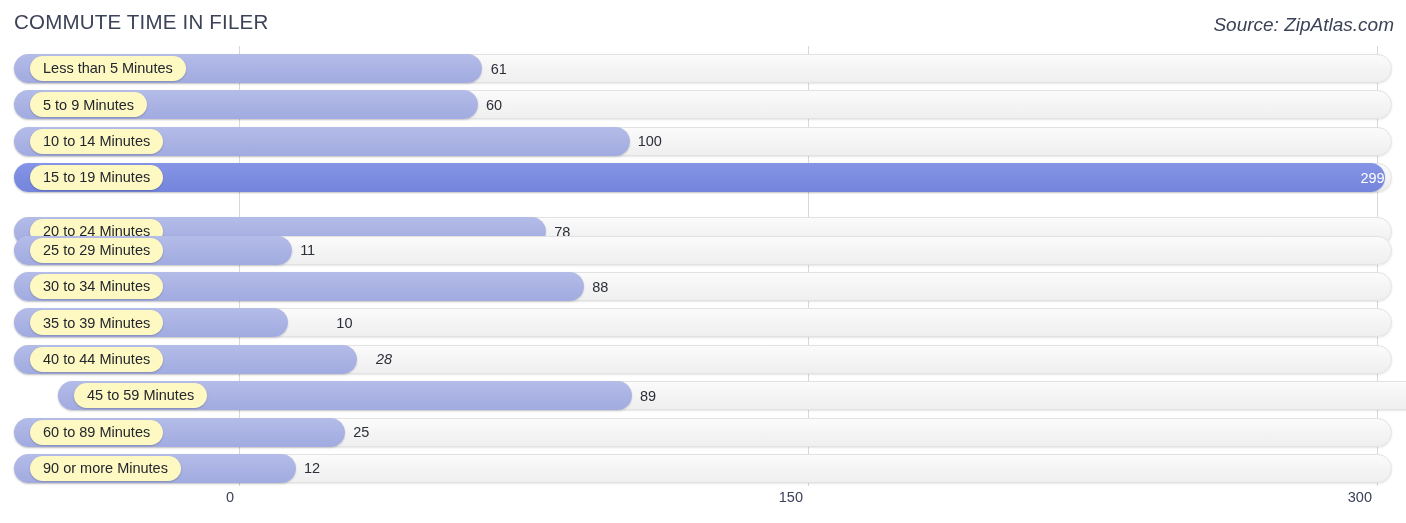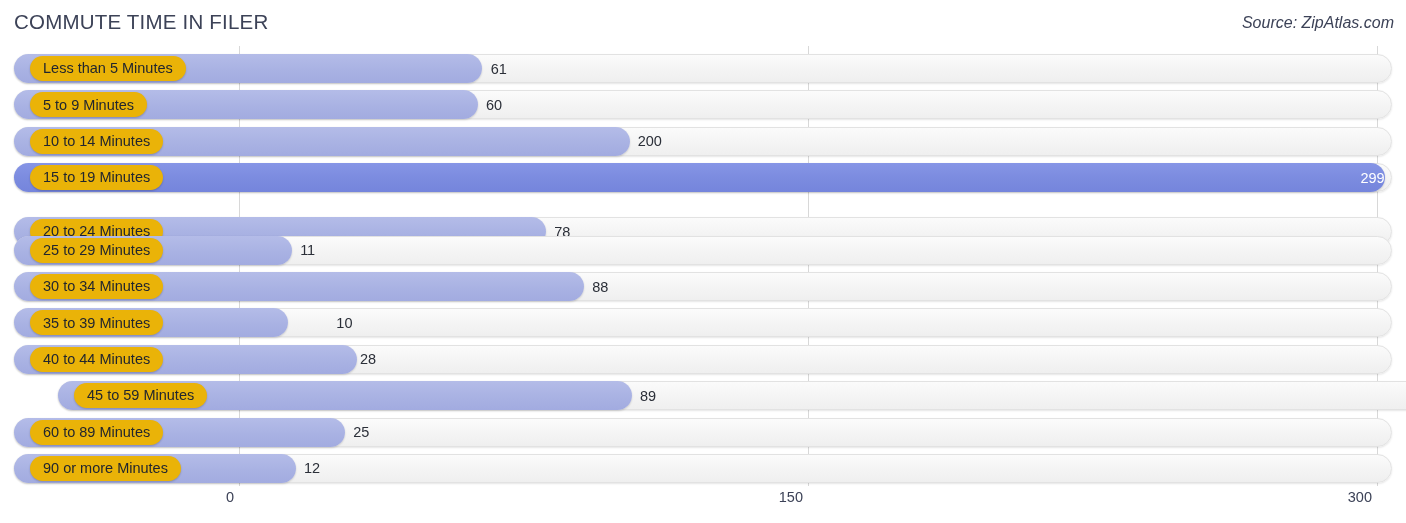--- a/index.html
+++ b/index.html
@@ -14,21 +14,21 @@
 
   
   .header{position:absolute;left:0;top:0;width:1406px;height:46px;}
   .chart-title{
     position:absolute;left:14px;top:10px;
     font-size:20.5px;color:#3c4257;letter-spacing:.2px;
     font-weight:400;white-space:nowrap;
   }
   .source-note{
     position:absolute;right:12px;top:14px;
-    font-size:16px;color:#3c4257;font-style:italic;
+    font-size:19px;color:#3c4257;font-style:italic;
     white-space:nowrap;
   }
 
   
   .plot{position:absolute;left:0;top:46px;width:1406px;height:440px;}
 
   .gridlines{position:absolute;left:0;top:0;width:1406px;height:440px;}
   .gridline{position:absolute;top:0;width:1px;height:440px;background:#d8d8d8;}
 
   .rows{position:absolute;left:0;top:0;width:1406px;height:440px;}
@@ -52,21 +52,21 @@
   }
   .bar.normal{
     background:linear-gradient(to bottom,#b4bce8 0%,#a9b2e3 55%,#a2abe0 100%);
   }
   .bar.highlight{
     background:linear-gradient(to bottom,#8695e6 0%,#7b8bdf 55%,#7585dc 100%);
   }
 
   .label-pill{
     position:absolute;top:2px;left:16px;height:25px;
-    background:#eab308;
+    background:#fef9c3;
     border-radius:13px;
     padding:0 13px 0 13px;
     display:flex;align-items:center;
     box-shadow:0 1px 2px rgba(0,0,0,.20);
     white-space:nowrap;
   }
   .label-pill span{
     font-size:14.5px;color:#22262e;line-height:1;
   }
 
@@ -127,21 +127,21 @@
             <span>5 to 9 Minutes</span>
           </div>
           <div class="value-out" style="left: 463.998px;">60</div>
         </div>
         <div class="row" style="top: 80.7px;">
           <div class="track"></div>
           <div class="bar normal" style="width: 615.73px;"></div>
           <div class="label-pill">
             <span>10 to 14 Minutes</span>
           </div>
-          <div class="value-out" style="left: 615.73px;">200</div>
+          <div class="value-out" style="left: 615.73px;">100</div>
         </div>
         <div class="row" style="top: 117.05px;">
           <div class="track"></div>
           <div class="bar highlight" style="width: 1370.6px;"></div>
           <div class="label-pill">
             <span>15 to 19 Minutes</span>
           </div>
           <div class="value-in" style="left: 0px; width: 1370.6px; justify-content: flex-end;">299</div>
         </div>
         <div class="row" style="top: 171px;">
@@ -175,21 +175,21 @@
             <span>35 to 39 Minutes</span>
           </div>
           <div class="value-out" style="left: 274.333px; padding-left: 48px;">10</div>
         </div>
         <div class="row" style="top: 298.8px;">
           <div class="track"></div>
           <div class="bar normal" style="width: 342.612px;"></div>
           <div class="label-pill">
             <span>40 to 44 Minutes</span>
           </div>
-          <div class="value-out" style="left: 338px;">28</div>
+          <div class="value-out" style="left: 354px; font-style: italic;">28</div>
         </div>
         <div class="row" style="top: 335.15px; margin-left: 44px;">
           <div class="track"></div>
           <div class="bar normal" style="width: 574.004px;"></div>
           <div class="label-pill">
             <span>45 to 59 Minutes</span>
           </div>
           <div class="value-out" style="left: 574.004px;">89</div>
         </div>
         <div class="row" style="top: 371.5px;">

